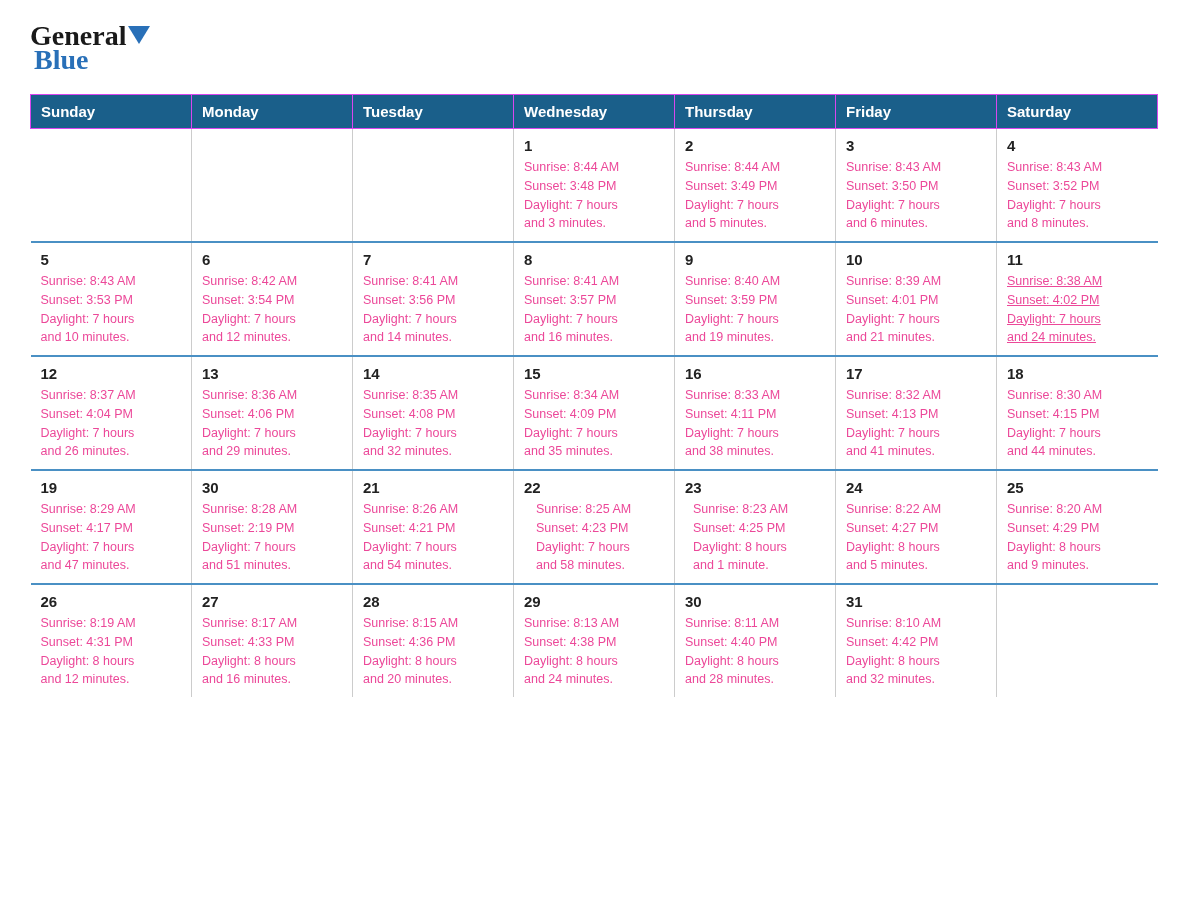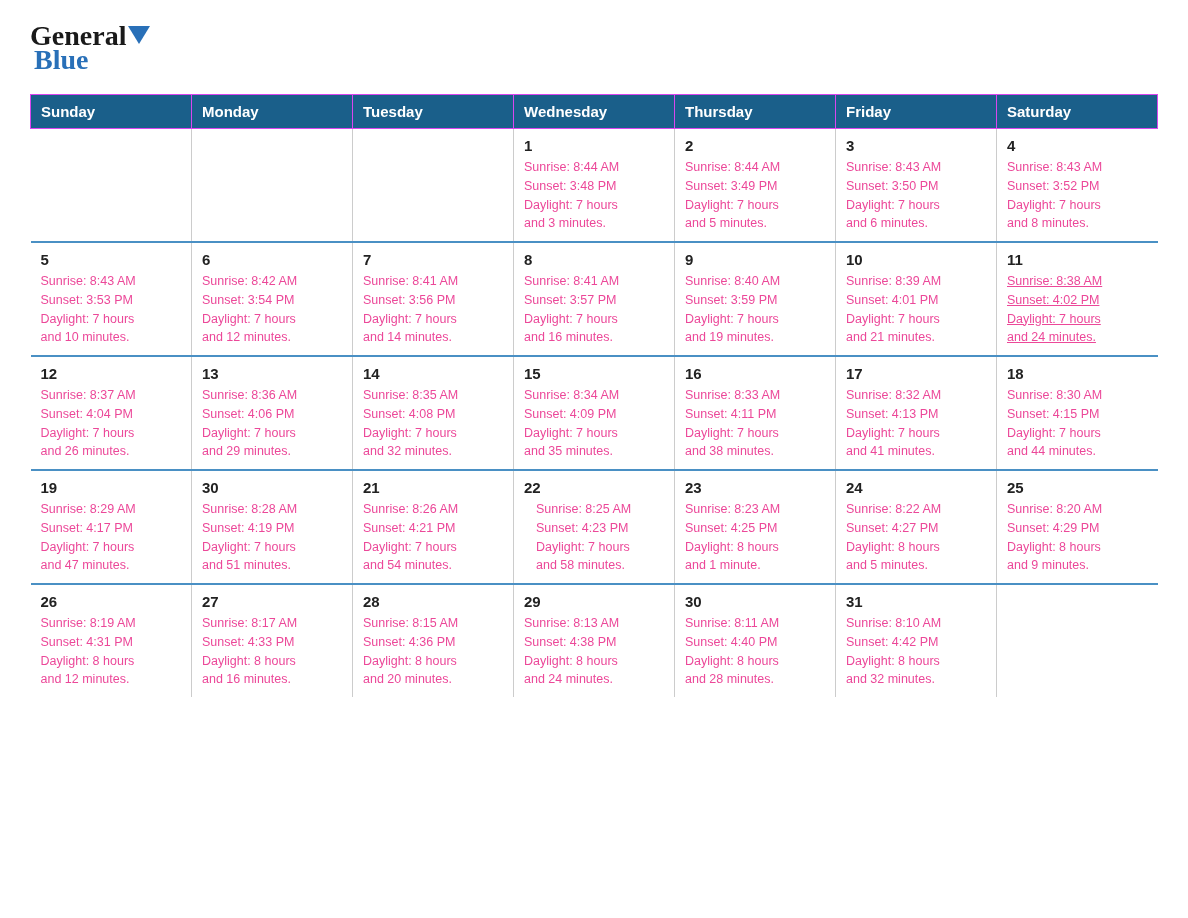--- a/index.html
+++ b/index.html
@@ -264,41 +264,41 @@
         <td>
           <span class="day-number">19</span>
           <div class="day-info" style="white-space: pre-line;">Sunrise: 8:29 AM
 Sunset: 4:17 PM
 Daylight: 7 hours
 and 47 minutes.</div>
         </td>
         <td>
           <span class="day-number">30</span>
           <div class="day-info" style="white-space: pre-line;">Sunrise: 8:28 AM
-Sunset: 4:19 PM
+Sunset: 2:19 PM
 Daylight: 7 hours
 and 51 minutes.</div>
         </td>
         <td>
           <span class="day-number">21</span>
           <div class="day-info" style="white-space: pre-line;">Sunrise: 8:26 AM
 Sunset: 4:21 PM
 Daylight: 7 hours
 and 54 minutes.</div>
         </td>
         <td>
           <span class="day-number">22</span>
           <div class="day-info" style="white-space: pre-line; margin-left: 12px;">Sunrise: 8:25 AM
 Sunset: 4:23 PM
 Daylight: 7 hours
 and 58 minutes.</div>
         </td>
         <td>
           <span class="day-number">23</span>
-          <div class="day-info" style="white-space: pre-line;">Sunrise: 8:23 AM
+          <div class="day-info" style="white-space: pre-line; margin-left: 8px;">Sunrise: 8:23 AM
 Sunset: 4:25 PM
 Daylight: 8 hours
 and 1 minute.</div>
         </td>
         <td>
           <span class="day-number">24</span>
           <div class="day-info" style="white-space: pre-line;">Sunrise: 8:22 AM
 Sunset: 4:27 PM
 Daylight: 8 hours
 and 5 minutes.</div>

